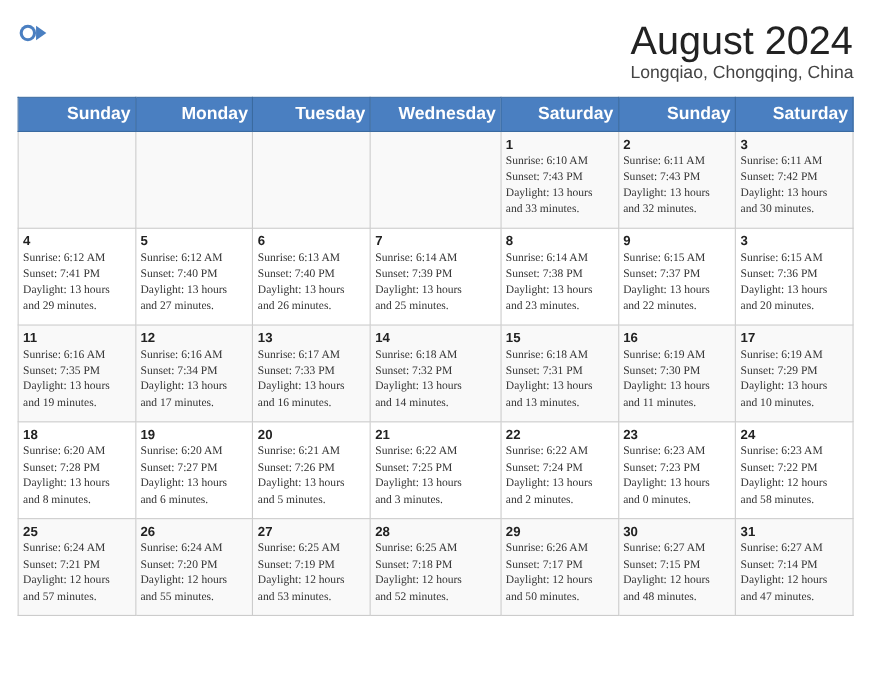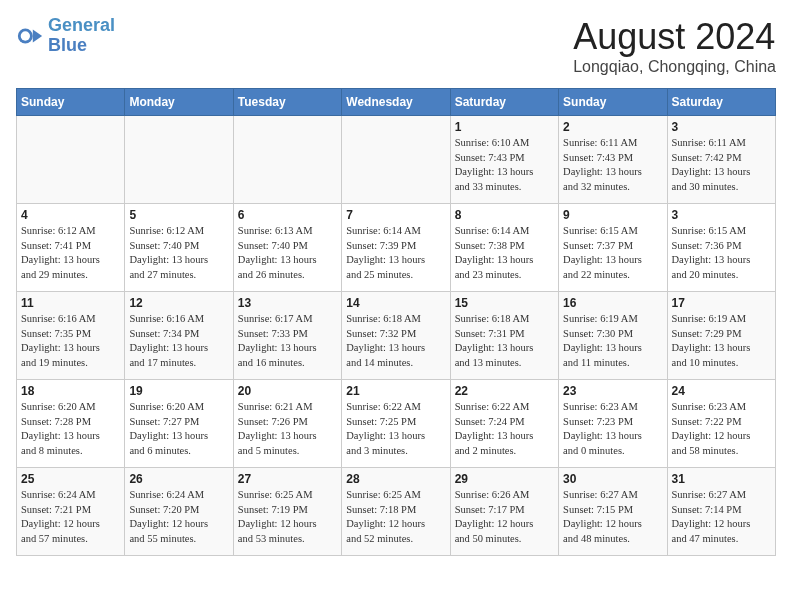--- a/index.html
+++ b/index.html
@@ -50,22 +50,22 @@
       width: 100%;
       border-collapse: collapse;
       font-size: 11px;
     }
     thead tr {
       background: #4a7fc1;
       color: #fff;
     }
     thead th {
       padding: 6px 4px;
-      text-align: left;
-      font-size: 12px;
+      text-align: right;
+      font-size: 16px;
       font-weight: bold;
       border: 1px solid #3a6aa0;
     }
     tbody tr {
       vertical-align: top;
     }
     tbody td {
       border: 1px solid #ccc;
       padding: 4px 4px;
       min-height: 80px;
@@ -97,24 +97,20 @@
 </head>
 <body>
 
 <div class="header">
   <div class="logo">
     <svg class="logo-icon" viewBox="0 0 30 30">
       <circle cx="10" cy="15" r="8" fill="#4a7fc1"></circle>
       <polygon points="18,8 28,15 18,22" fill="#4a7fc1"></polygon>
       <circle cx="10" cy="15" r="5" fill="white"></circle>
     </svg>
-    <div class="logo-text">
-      <div><span>General</span></div>
-      <div><span style="color:#4a7fc1">Blue</span></div>
-    </div>
   </div>
   <div class="title-block">
     <h1>August 2024</h1>
     <h2>Longqiao, Chongqing, China</h2>
   </div>
 </div>
 
 <table>
   <thead>
     <tr>

